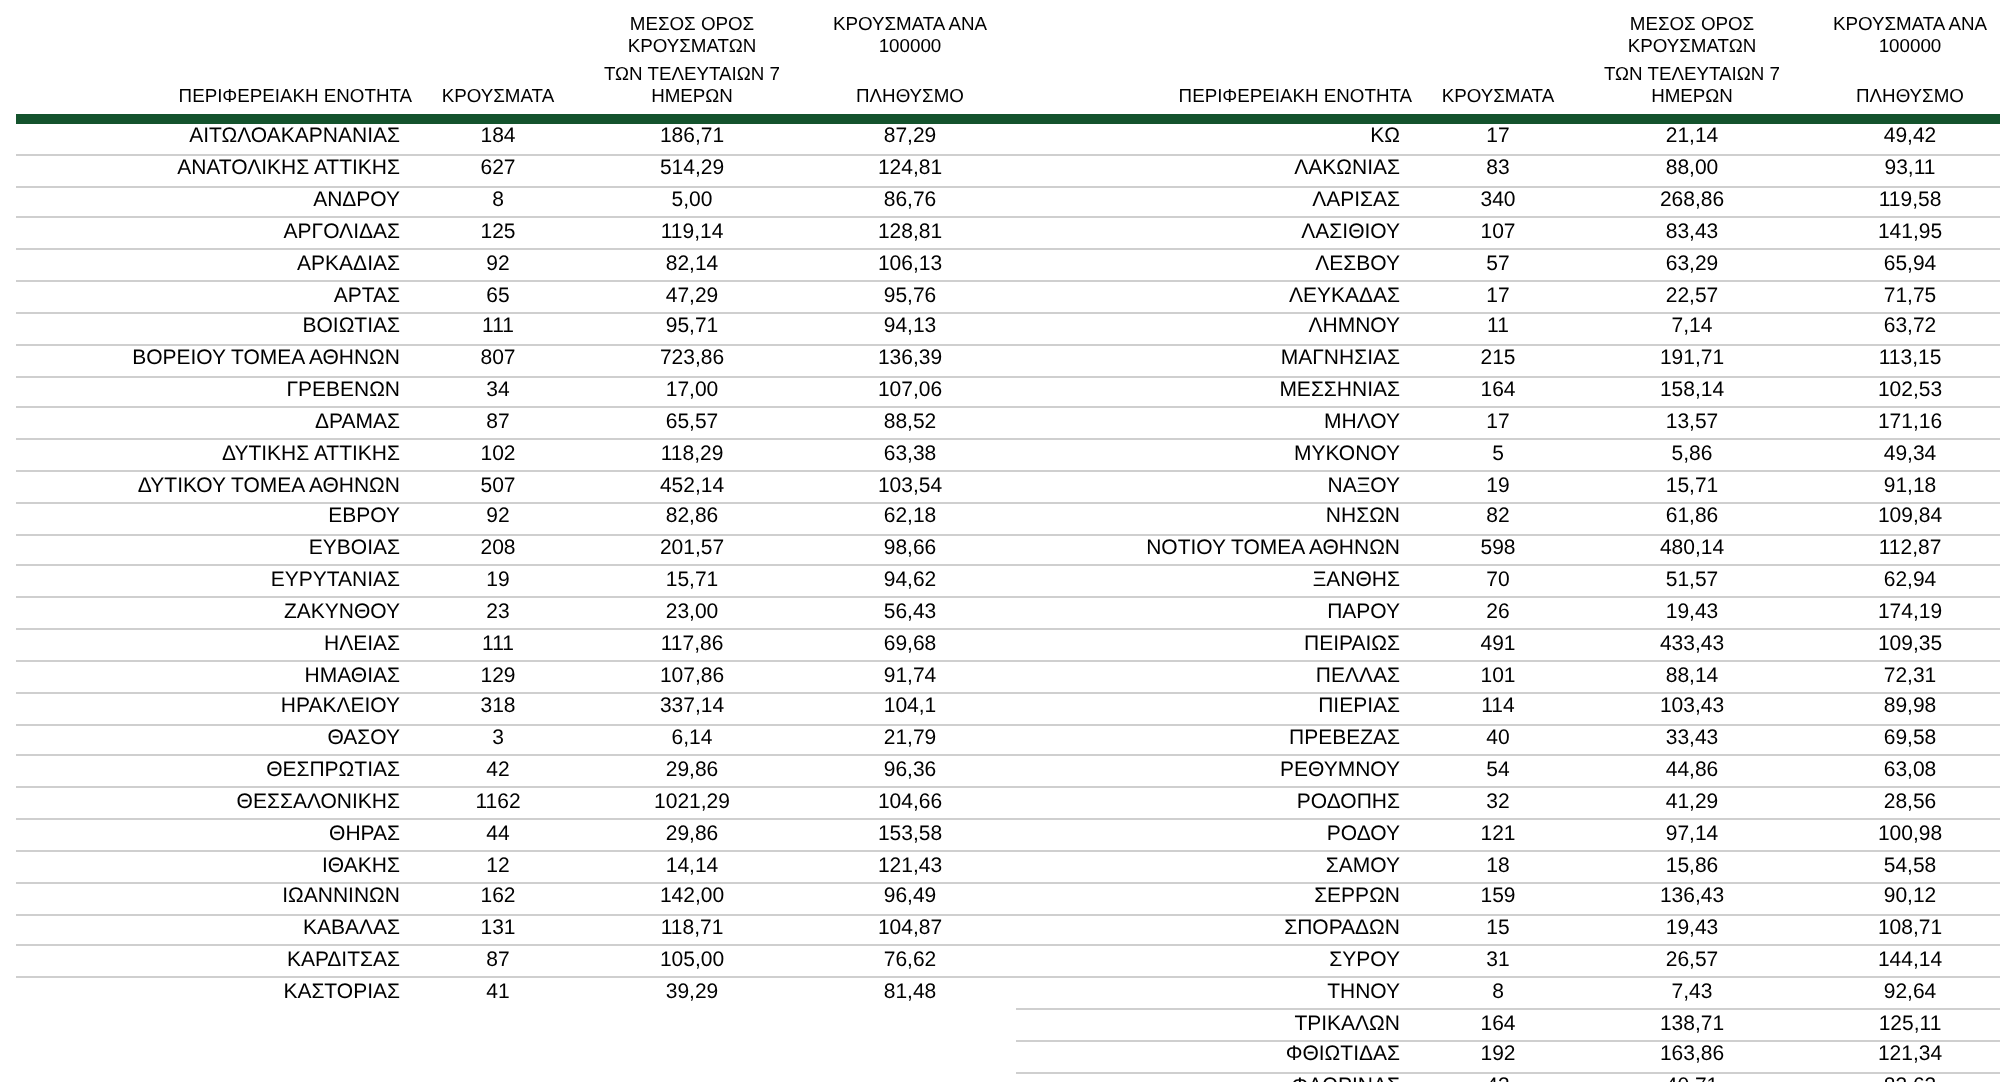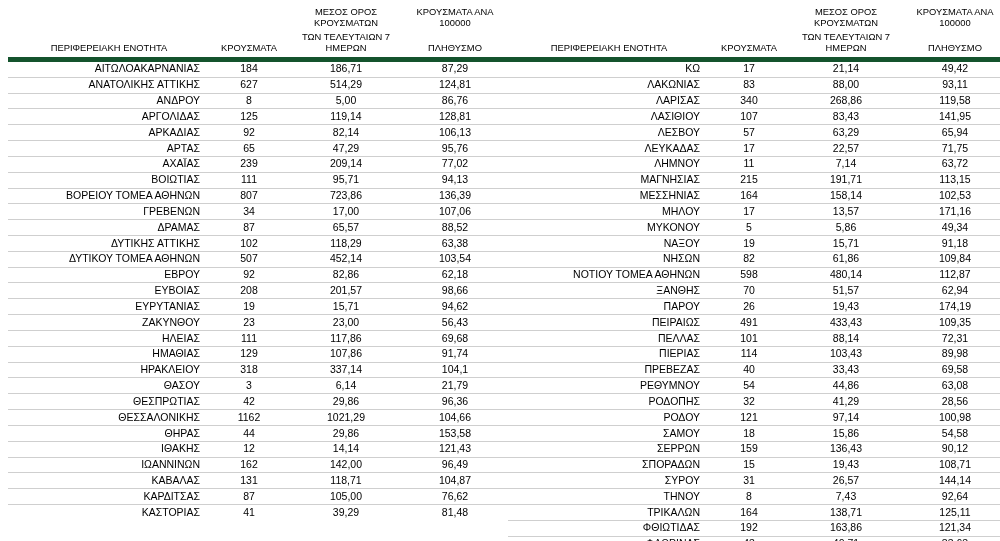--- a/index.html
+++ b/index.html
@@ -41,21 +41,21 @@
   table.data thead th {
     font-size: 9.4px;
     font-weight: normal;
     text-align: center;
     vertical-align: bottom;
     padding: 0 2px 2px 2px;
     line-height: 1.22;
     border: 0;
   }
   table.data thead th.name-head {
-    text-align: center;
+    text-align: right;
     padding-left: 4px;
   }
   table.data thead tr.head-row th {
     border-bottom: 5px solid #14532d;
     padding-bottom: 3px;
   }
   table.data tbody td {
     padding: 0.6px 2px;
     line-height: 1.30;
     border-bottom: 1px solid #cfcfcf;
@@ -133,26 +133,20 @@
             <td>82,14</td>
             <td>106,13</td>
           </tr>
           <tr>
             <td class="name">ΑΡΤΑΣ</td>
             <td>65</td>
             <td>47,29</td>
             <td>95,76</td>
           </tr>
           <tr>
-            <td class="name">ΑΧΑΪΑΣ</td>
-            <td>239</td>
-            <td>209,14</td>
-            <td>77,02</td>
-          </tr>
-          <tr>
             <td class="name">ΒΟΙΩΤΙΑΣ</td>
             <td>111</td>
             <td>95,71</td>
             <td>94,13</td>
           </tr>
           <tr>
             <td class="name">ΒΟΡΕΙΟΥ ΤΟΜΕΑ ΑΘΗΝΩΝ</td>
             <td>807</td>
             <td>723,86</td>
             <td>136,39</td>

